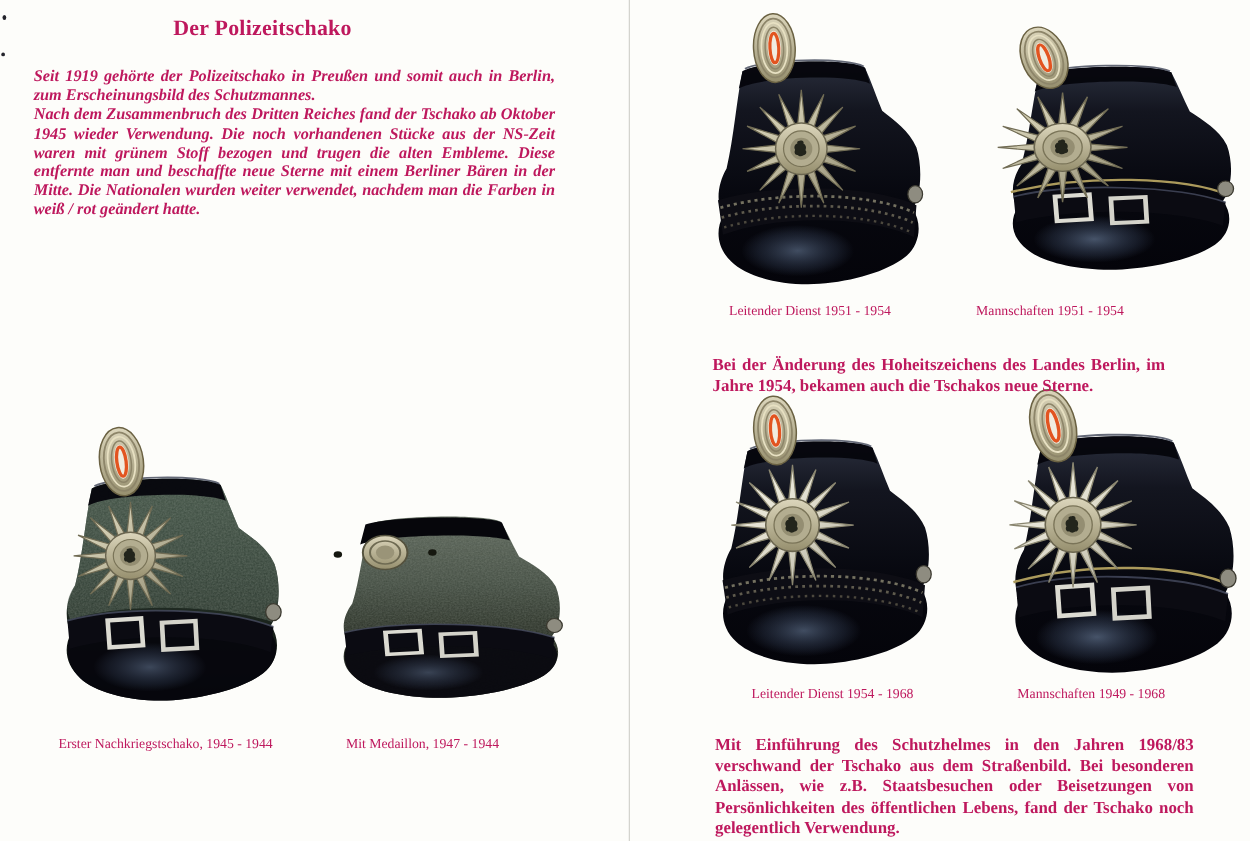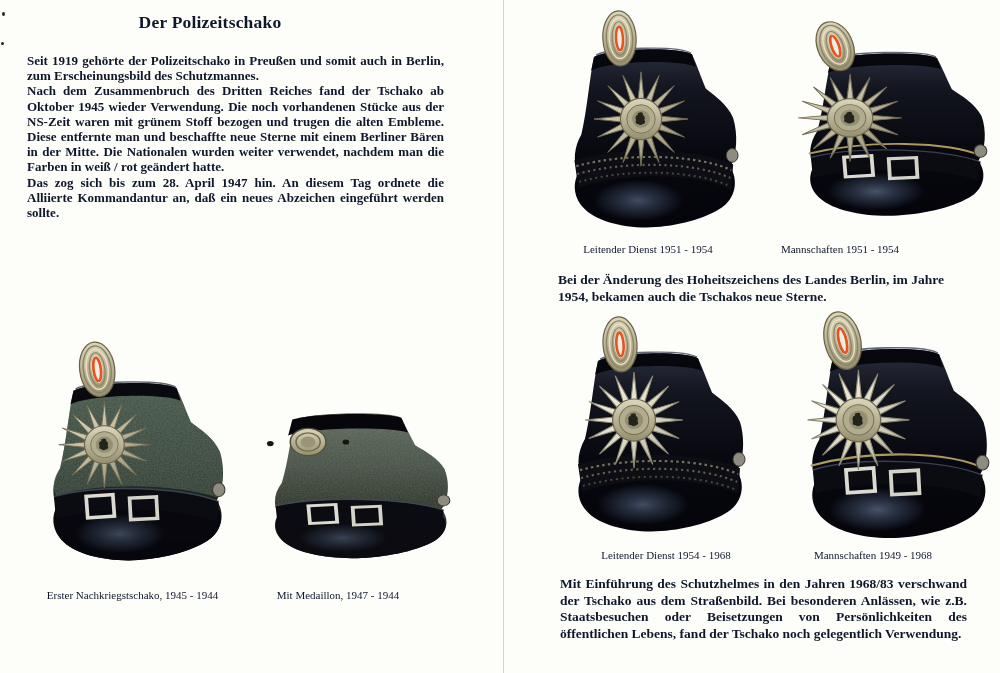--- a/index.html
+++ b/index.html
@@ -1,42 +1,42 @@
 <!DOCTYPE html>
 <html><head>
 <meta charset="utf-8">
 <style>
   * { margin:0; padding:0; box-sizing:border-box; }
   html,body { background:#ffffff; }
   .page {
     position:relative; width:1000px; height:673px;
     background:#fdfdfa; overflow:hidden;
     font-family:"Liberation Serif","DejaVu Serif",serif;
-    color:#0f172a;
+    color:#be185d;
   }
   .gutter {
     position:absolute; left:503px; top:0; width:1px; height:673px;
     background:linear-gradient(#ececе8, #cfcfc9 40%, #d6d6d0 70%, #ebebe7);
     background-color:#d4d4ce;
   }
   .speck { position:absolute; background:#23232b; border-radius:50%; }
   .title {
     position:absolute; left:88px; top:12px; width:244px;
     text-align:center; font-size:17.5px; font-weight:bold; letter-spacing:.2px;
   }
   .body-text {
     position:absolute; left:27px; top:53px; width:417px;
     font-size:13px; line-height:15.2px; font-weight:bold; text-align:justify;
   }
-  .body-text p { margin:0; }
+  .body-text p { margin:0;font-style:italic; }
   .note {
     position:absolute; font-weight:bold; font-size:13.5px;
     text-align:justify;
   }
-  .note p { margin:5px; }
+  .note p { margin:17px; }
   #note-mid { left:553px; top:266px; width:396px; line-height:17px; }
   #note-bottom { left:555px; top:571px; width:417px; line-height:16.6px; }
   .caption {
     position:absolute; font-size:11px; font-weight:normal;
     text-align:center; white-space:nowrap;
   }
   .photo { position:absolute; }
 </style>
 </head>
 <body>
@@ -141,21 +141,20 @@
   </svg>
 
   <div class="gutter"></div>
   <div class="speck" style="left:2px;top:12px;width:3px;height:4px"></div>
   <div class="speck" style="left:1px;top:42px;width:3px;height:3px"></div>
 
   <h1 class="title">Der Polizeitschako</h1>
   <div class="body-text">
     <p>Seit 1919 gehörte der Polizeitschako in Preußen und somit auch in Berlin, zum Erscheinungsbild des Schutzmannes.</p>
     <p>Nach dem Zusammenbruch des Dritten Reiches fand der Tschako ab Oktober 1945 wieder Verwendung. Die noch vorhandenen Stücke aus der NS-Zeit waren mit grünem Stoff bezogen und trugen die alten Embleme. Diese entfernte man und beschaffte neue Sterne mit einem Berliner Bären in der Mitte. Die Nationalen wurden weiter verwendet, nachdem man die Farben in weiß / rot geändert hatte.</p>
-    <p>Das zog sich bis zum 28. April 1947 hin. An diesem Tag ordnete die Alliierte Kommandantur an, daß ein neues Abzeichen eingeführt werden sollte.</p>
   </div>
 
   <svg class="photo" style="left:22px;top:340px;width:206px;height:225px" viewBox="0 0 200 230" preserveAspectRatio="none" role="img">
     <use href="#p-body" fill="url(#gBodyGreen)"></use>
     <use href="#p-upper" fill="#3b4c40" opacity=".5"></use>
     <use href="#p-upper" fill="#000" filter="url(#grain)" opacity=".45"></use>
     <use href="#p-lower" fill="#07070d" opacity=".92"></use>
     <ellipse cx="95" cy="198" rx="44" ry="20" fill="url(#gSheen)" opacity=".5"></ellipse>
     <use href="#g-top"></use>
     <use href="#g-strap"></use>

